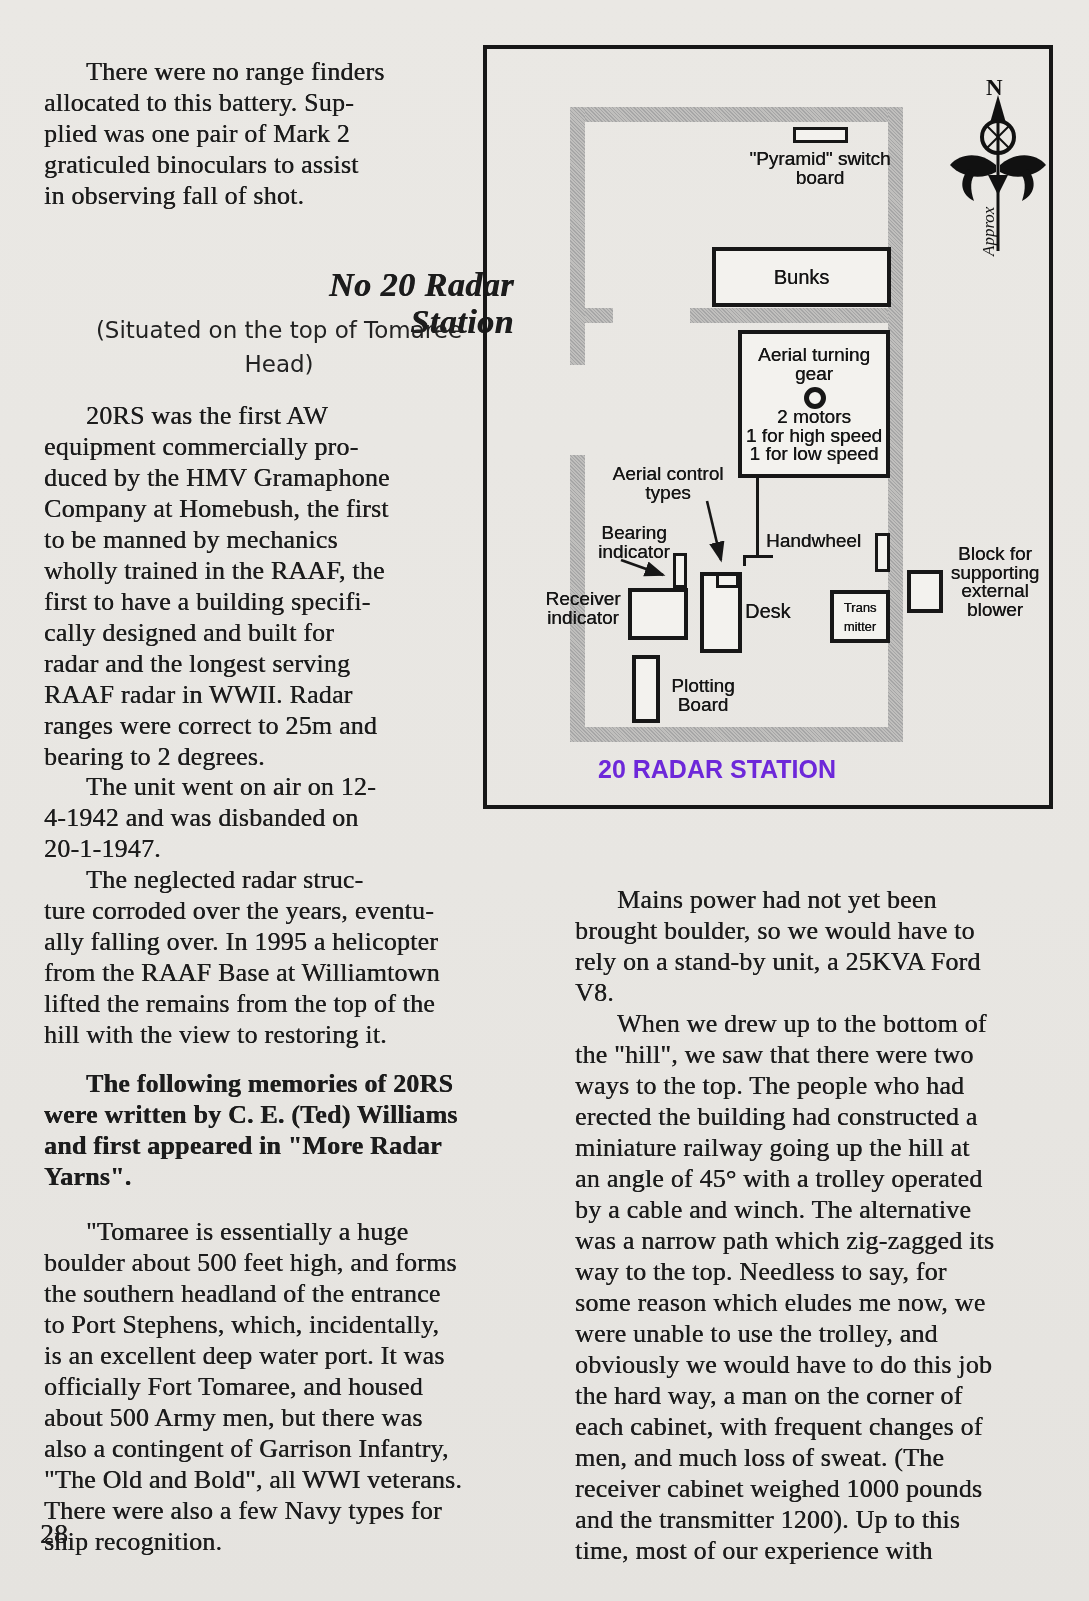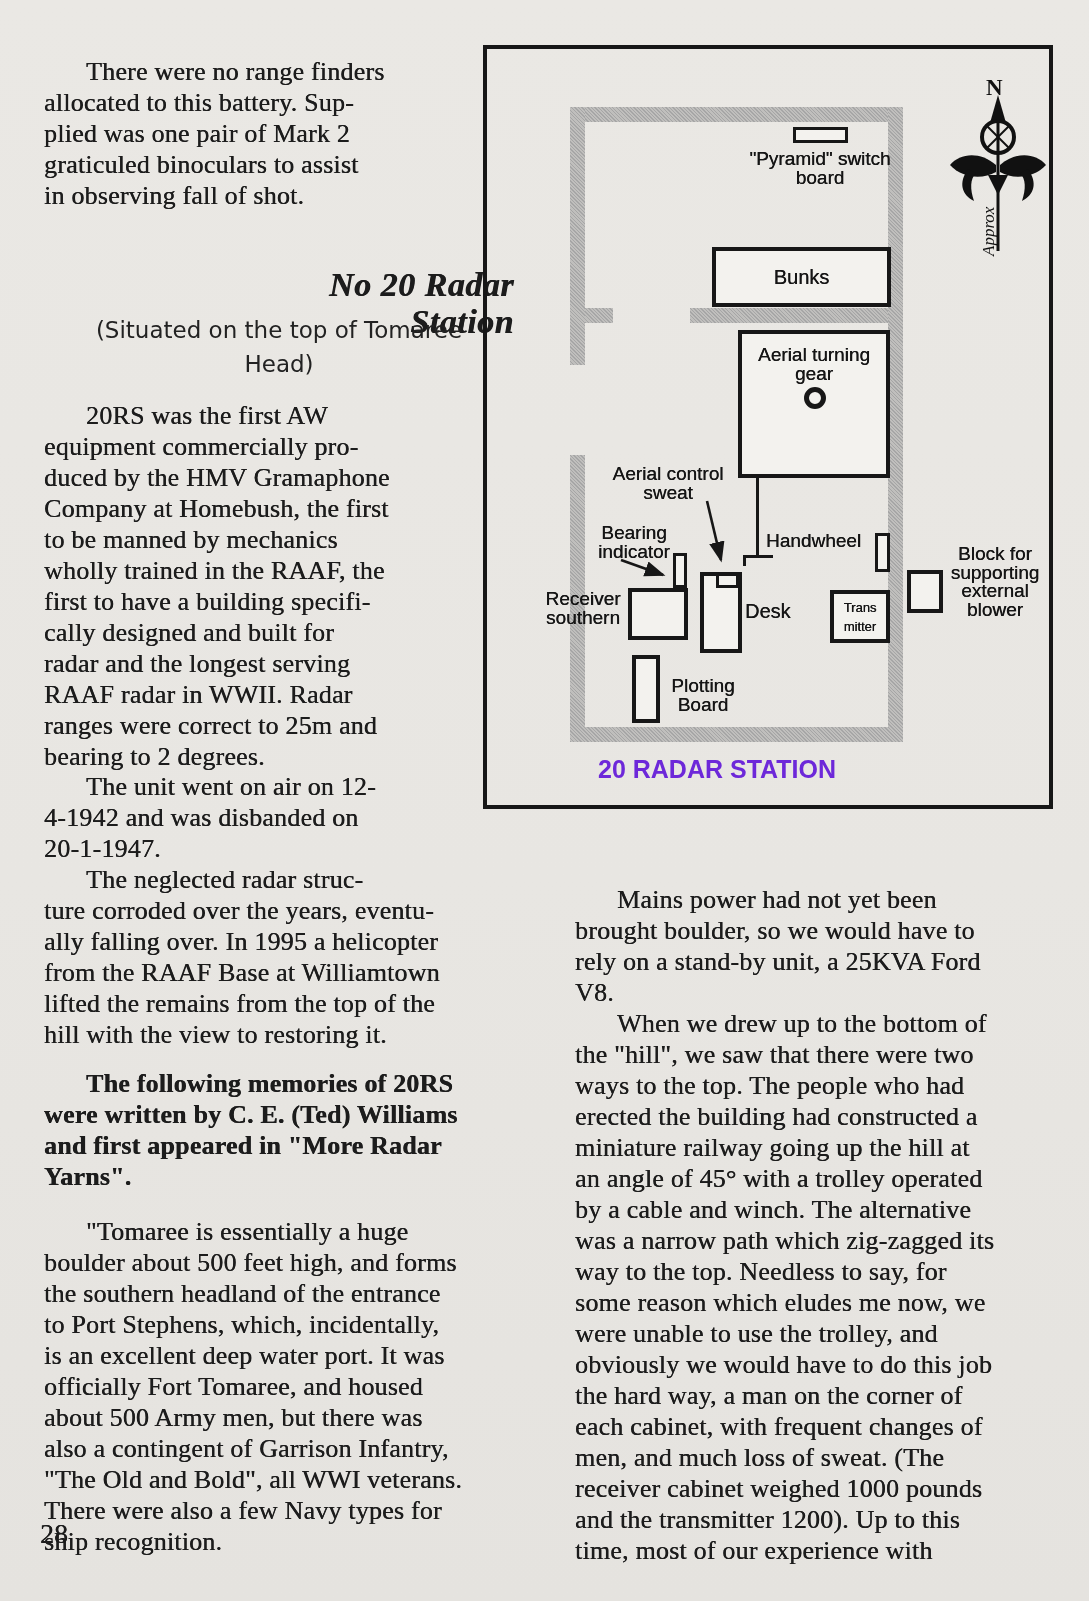--- a/index.html
+++ b/index.html
@@ -160,40 +160,43 @@
 board</div>
 
   <div class="dbox" style="left:225px;top:198px;width:179px;height:60px">
     <div class="boxlabel">Bunks</div>
   </div>
 
   <div class="dbox" style="left:251px;top:281px;width:152px;height:148px"></div>
   <div class="dlabel ctr" style="left:327px;top:297px">Aerial turning
 gear</div>
   <div class="motor-circle"></div>
+  <div class="dlabel ctr" style="left:327px;top:359px">2 motors
+1 for high speed
+1 for low speed</div>
 
   <div class="dline" style="left:269px;top:429px;width:3px;height:80px"></div>
   <div class="dline" style="left:256px;top:506px;width:30px;height:3px"></div>
   <div class="dline" style="left:256px;top:506px;width:3px;height:11px"></div>
   <div class="dlabel" style="left:279px;top:483px">Handwheel</div>
   <div class="dbox b3" style="left:388px;top:484px;width:15px;height:39px"></div>
 
   <div class="dlabel ctr" style="left:181px;top:416px">Aerial control
-sweat</div>
+types</div>
 
   <div class="dbox" style="left:213px;top:523px;width:42px;height:81px"></div>
   <div class="dbox b3" style="left:229px;top:524px;width:23px;height:15px"></div>
   <div class="dlabel" style="left:258px;top:553px;font-size:20px">Desk</div>
 
   <div class="dbox b3" style="left:186px;top:504px;width:14px;height:35px"></div>
   <div class="dlabel ctr" style="left:147px;top:475px">Bearing
 indicator</div>
   <div class="dbox" style="left:141px;top:539px;width:60px;height:52px"></div>
   <div class="dlabel ctr" style="left:96px;top:541px">Receiver
-southern</div>
+indicator</div>
 
   <div class="dbox" style="left:145px;top:606px;width:28px;height:68px"></div>
   <div class="dlabel ctr" style="left:216px;top:628px">Plotting
 Board</div>
 
   <div class="dbox" style="left:343px;top:541px;width:60px;height:53px">
     <div class="boxlabel" style="font-size:13px">Trans
 mitter</div>
   </div>
 

